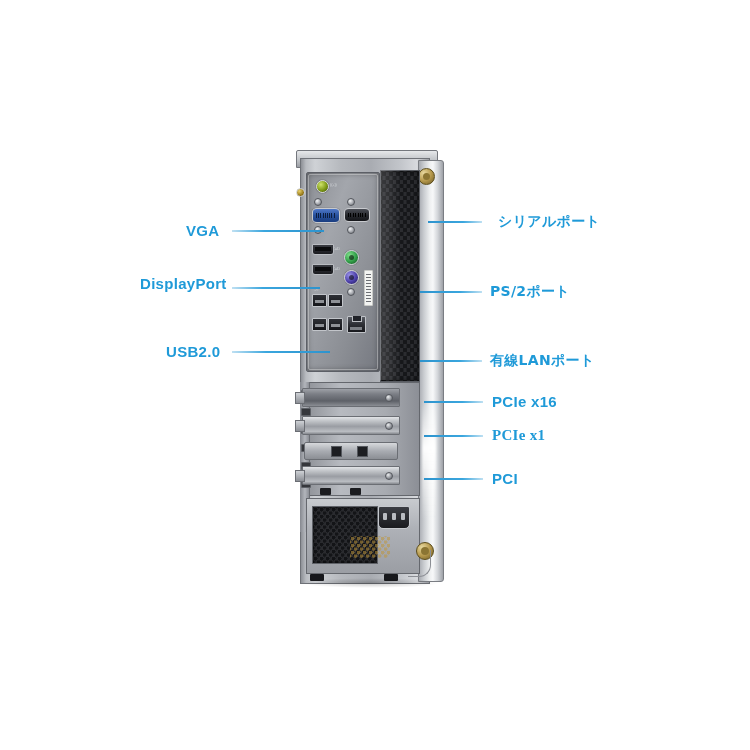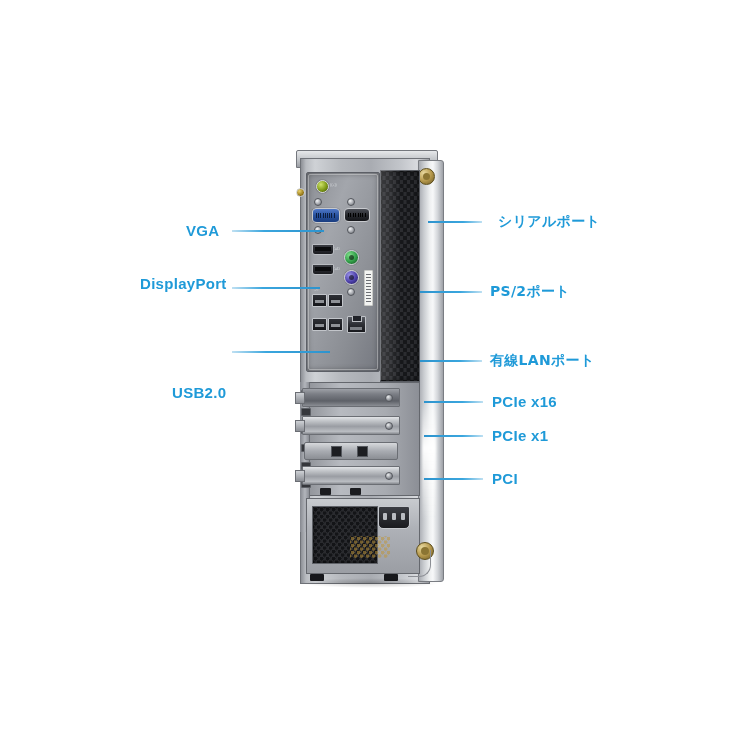--- a/index.html
+++ b/index.html
@@ -360,34 +360,34 @@
   </div>
 
   <div class="shadow"></div>
 
   <div class="lbl left" style="left:186px;top:223px;">VGA</div>
   <div class="leader fadeL" style="left:232px;top:230px;width:92px;"></div>
 
   <div class="lbl left" style="left:140px;top:276px;">DisplayPort</div>
   <div class="leader fadeL" style="left:232px;top:287px;width:88px;"></div>
 
-  <div class="lbl left" style="left:172px;top:344px;margin-top:41px;">USB2.0</div>
+  <div class="lbl left" style="left:166px;top:344px;">USB2.0</div>
   <div class="leader fadeL" style="left:232px;top:351px;width:98px;"></div>
 
   <div class="leader fadeR" style="left:428px;top:221px;width:54px;"></div>
   <div class="lbl right jp" style="left:498px;top:214px;">シリアルポート</div>
 
   <div class="leader fadeR" style="left:420px;top:291px;width:62px;"></div>
   <div class="lbl right jp" style="left:490px;top:284px;">PS/2ポート</div>
 
   <div class="leader fadeR" style="left:420px;top:360px;width:62px;"></div>
   <div class="lbl right jp" style="left:490px;top:353px;">有線LANポート</div>
 
   <div class="leader fadeR" style="left:424px;top:401px;width:59px;"></div>
   <div class="lbl right" style="left:492px;top:394px;">PCIe x16</div>
 
   <div class="leader fadeR" style="left:424px;top:435px;width:59px;"></div>
-  <div class="lbl right" style="left:492px;top:428px;">PCIe x1</div>
+  <div class="lbl right" style="left:492px;top:428px;font-family:Liberation Serif, serif;">PCIe x1</div>
 
   <div class="leader fadeR" style="left:424px;top:478px;width:59px;"></div>
   <div class="lbl right" style="left:492px;top:471px;">PCI</div>
 
 </div>
 
 </body></html>

